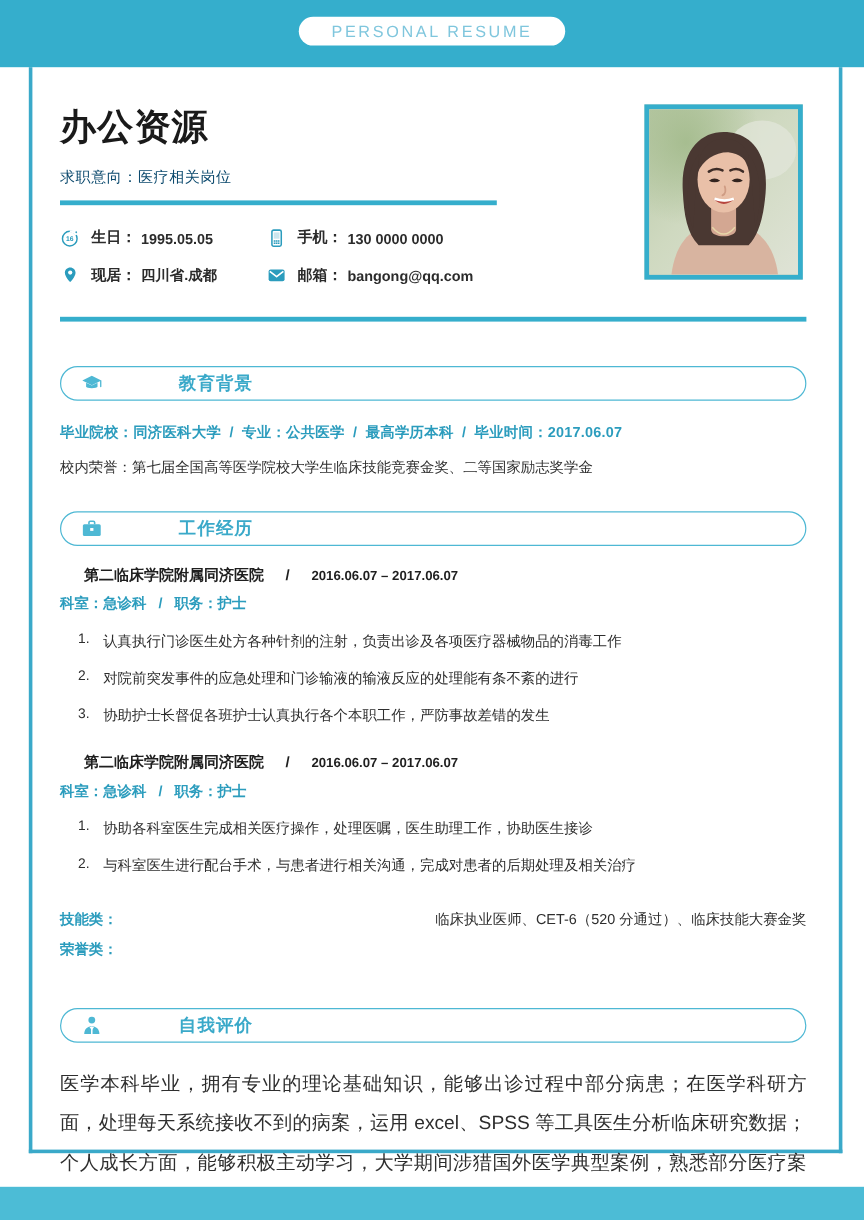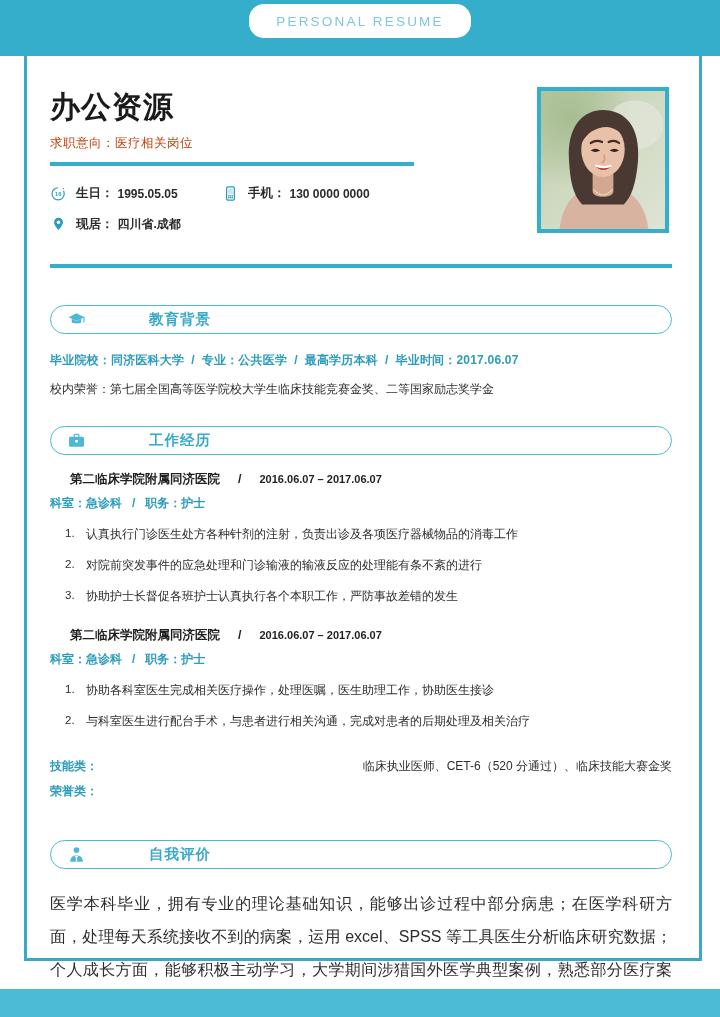--- a/index.html
+++ b/index.html
@@ -24,22 +24,22 @@
   }
   .band-bottom {
     position: absolute; left: 0; bottom: 0;
     width: 720px; height: 28px;
     background: #4cbcd6;
   }
 
   .ribbon {
     position: absolute;
     left: 50%; transform: translateX(-50%);
-    top: 4px;
-    height: 34px;
+    top: 14px;
+    height: 24px;
     min-width: 222px;
     background: #ffffff;
     border-radius: 15px;
     display: flex; align-items: center; justify-content: center;
     padding: 0 26px;
   }
   .ribbon span {
     font-size: 13.5px;
     letter-spacing: 2.2px;
     color: #7fc6dd;
@@ -79,23 +79,23 @@
     height: 208px;
   }
   .name {
     font-size: 30px;
     font-weight: bold;
     color: #1a1a1a;
     letter-spacing: 1px;
     line-height: 1.1;
   }
   .objective {
-    margin-top: 12px;
+    margin-top: 17px;
     font-size: 12.5px;
-    color: #c2410c;
+    color: #0c4a6e;
     letter-spacing: .5px;
   }
   .rule {
     margin-top: 10px;
     width: 364px; height: 4px;
     background: #35aecc;
   }
 
   .contact-grid {
     margin-top: 19px;
@@ -260,20 +260,28 @@
 
         <div class="c-item">
           <svg class="c-ico" viewBox="0 0 24 24">
             <path d="M12 2.6c-3.5 0-6.3 2.8-6.3 6.3 0 4.6 6.3 11 6.3 11s6.3-6.4 6.3-11c0-3.5-2.8-6.3-6.3-6.3z" fill="#2b9cbd"></path>
             <circle cx="12" cy="8.7" r="2.5" fill="#ffffff"></circle>
           </svg>
           <span class="c-label">现居：</span>
           <span class="c-value">四川省.成都</span>
         </div>
 
+        <div class="c-item">
+          <svg class="c-ico" viewBox="0 0 24 24">
+            <rect x="2.6" y="5" width="18.8" height="14" rx="2.4" fill="#2b9cbd"></rect>
+            <path d="M4 7.2 L12 13.4 L20 7.2" fill="none" stroke="#ffffff" stroke-width="1.9" stroke-linejoin="round"></path>
+          </svg>
+          <span class="c-label">邮箱：</span>
+          <span class="c-value">bangong@qq.com</span>
+        </div>
 
       </div>
 
       <div class="photo">
         <svg viewBox="0 0 132 146" preserveAspectRatio="xMidYMid slice">
           <defs>
             <linearGradient id="bg" x1="0" y1="0" x2="1" y2="1">
               <stop offset="0%" stop-color="#b9c9a7"></stop>
               <stop offset="45%" stop-color="#cfd9c0"></stop>
               <stop offset="100%" stop-color="#dfe3d6"></stop>

